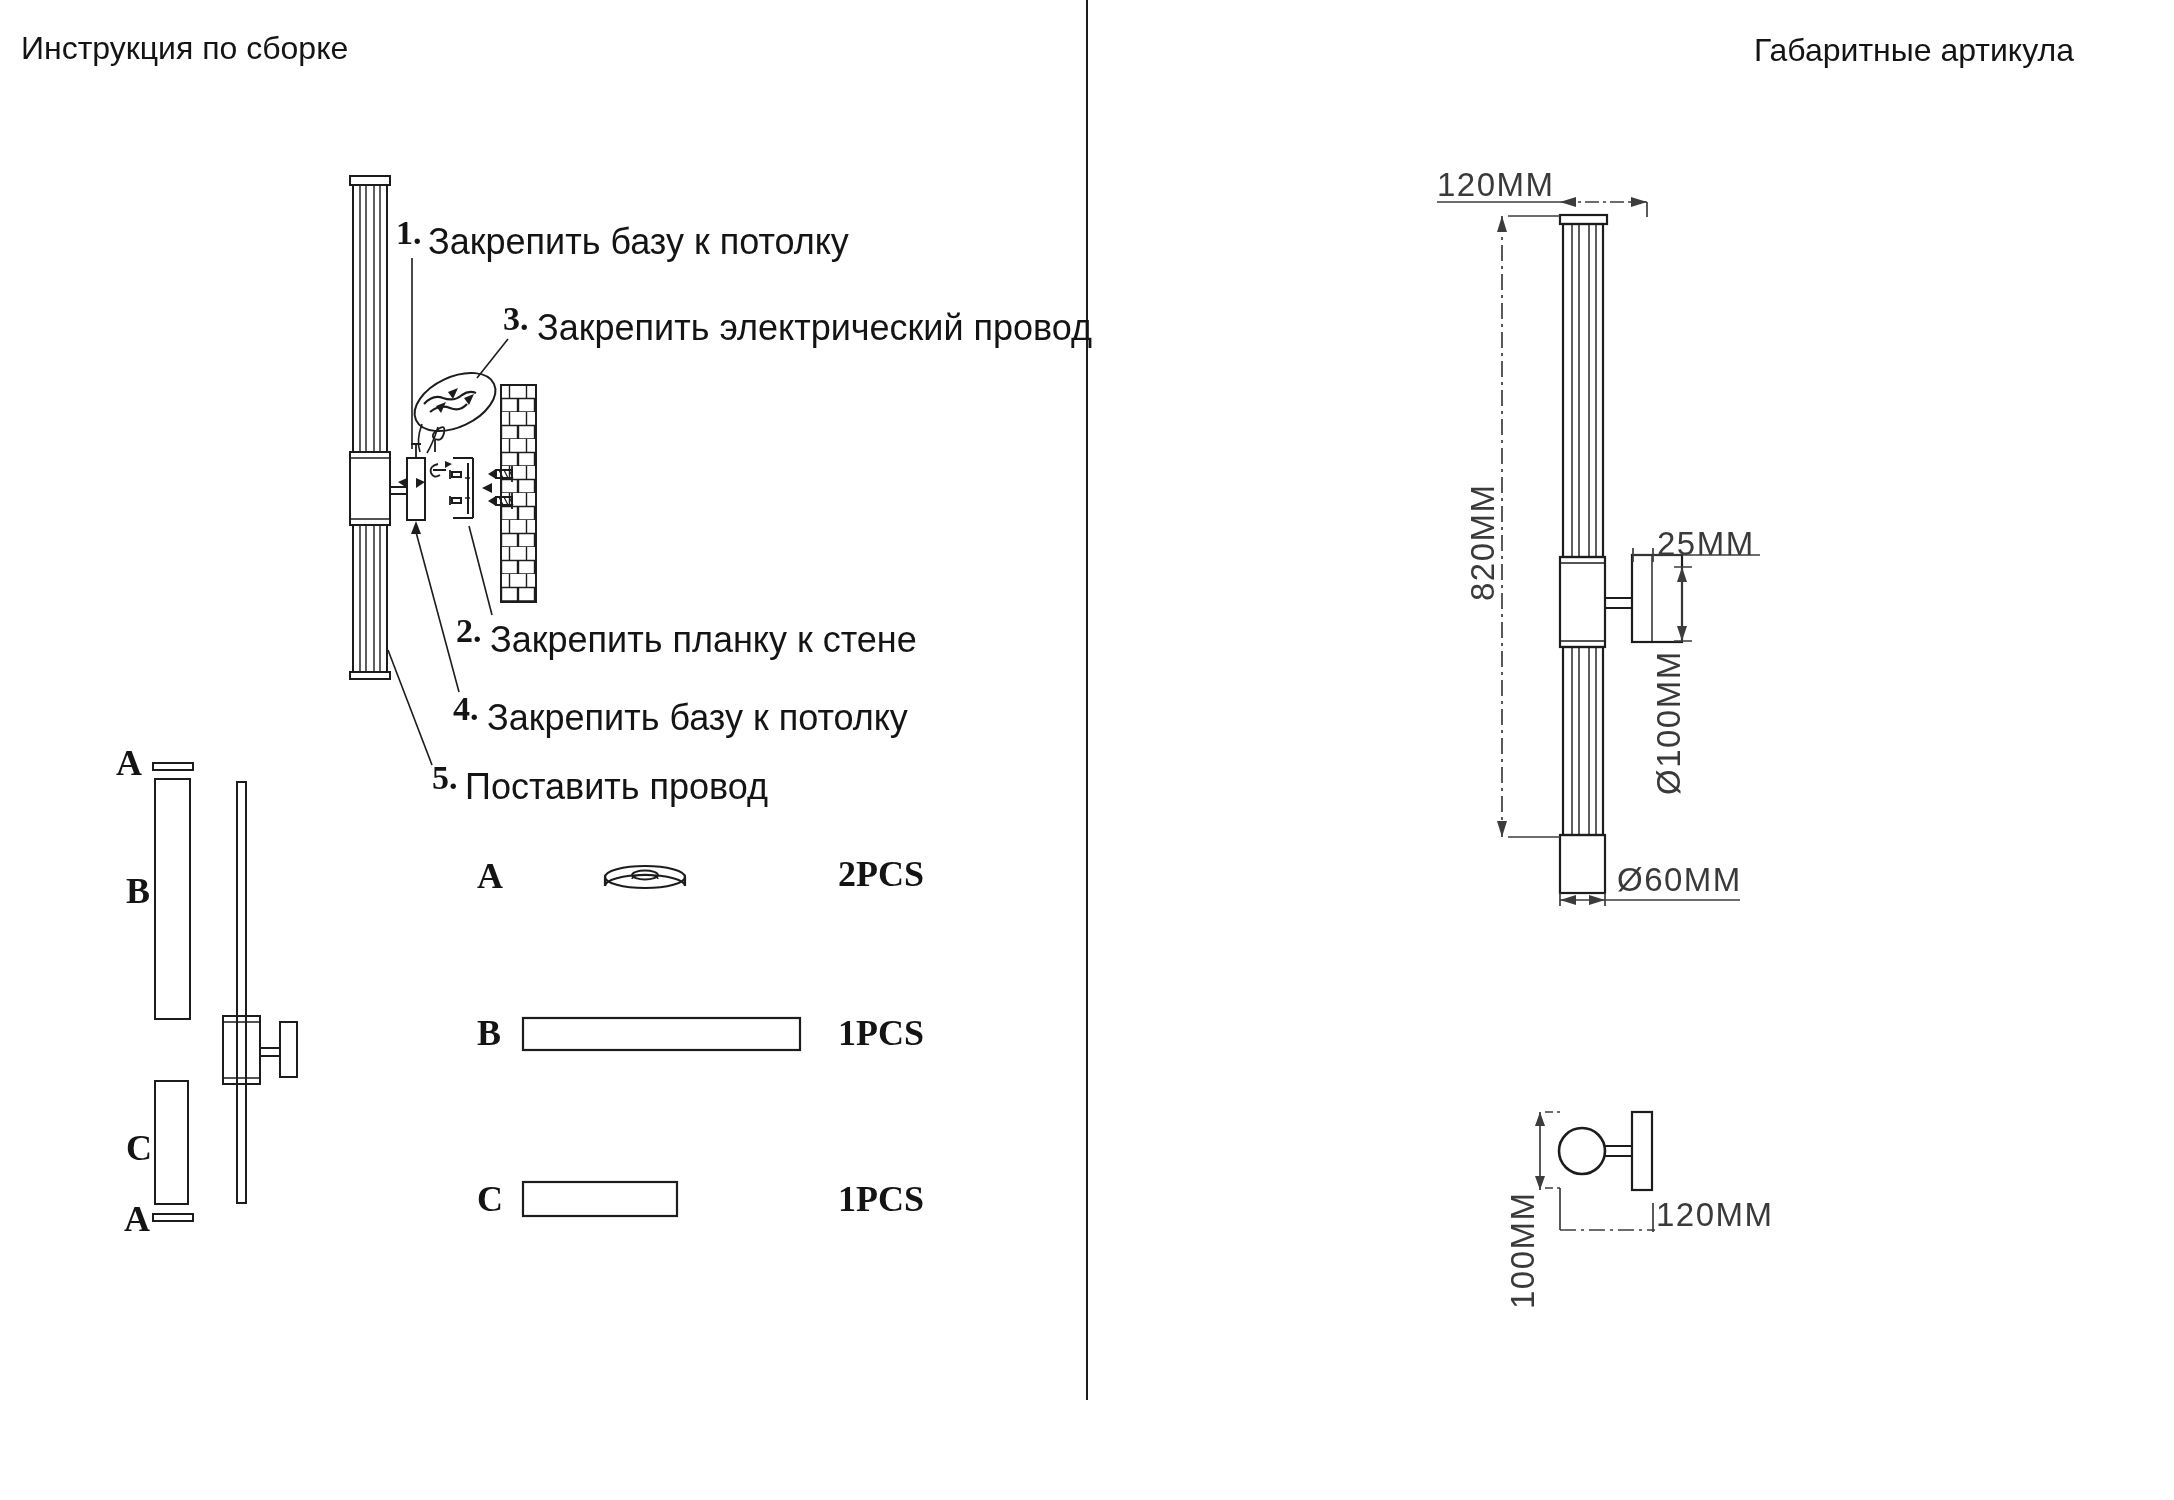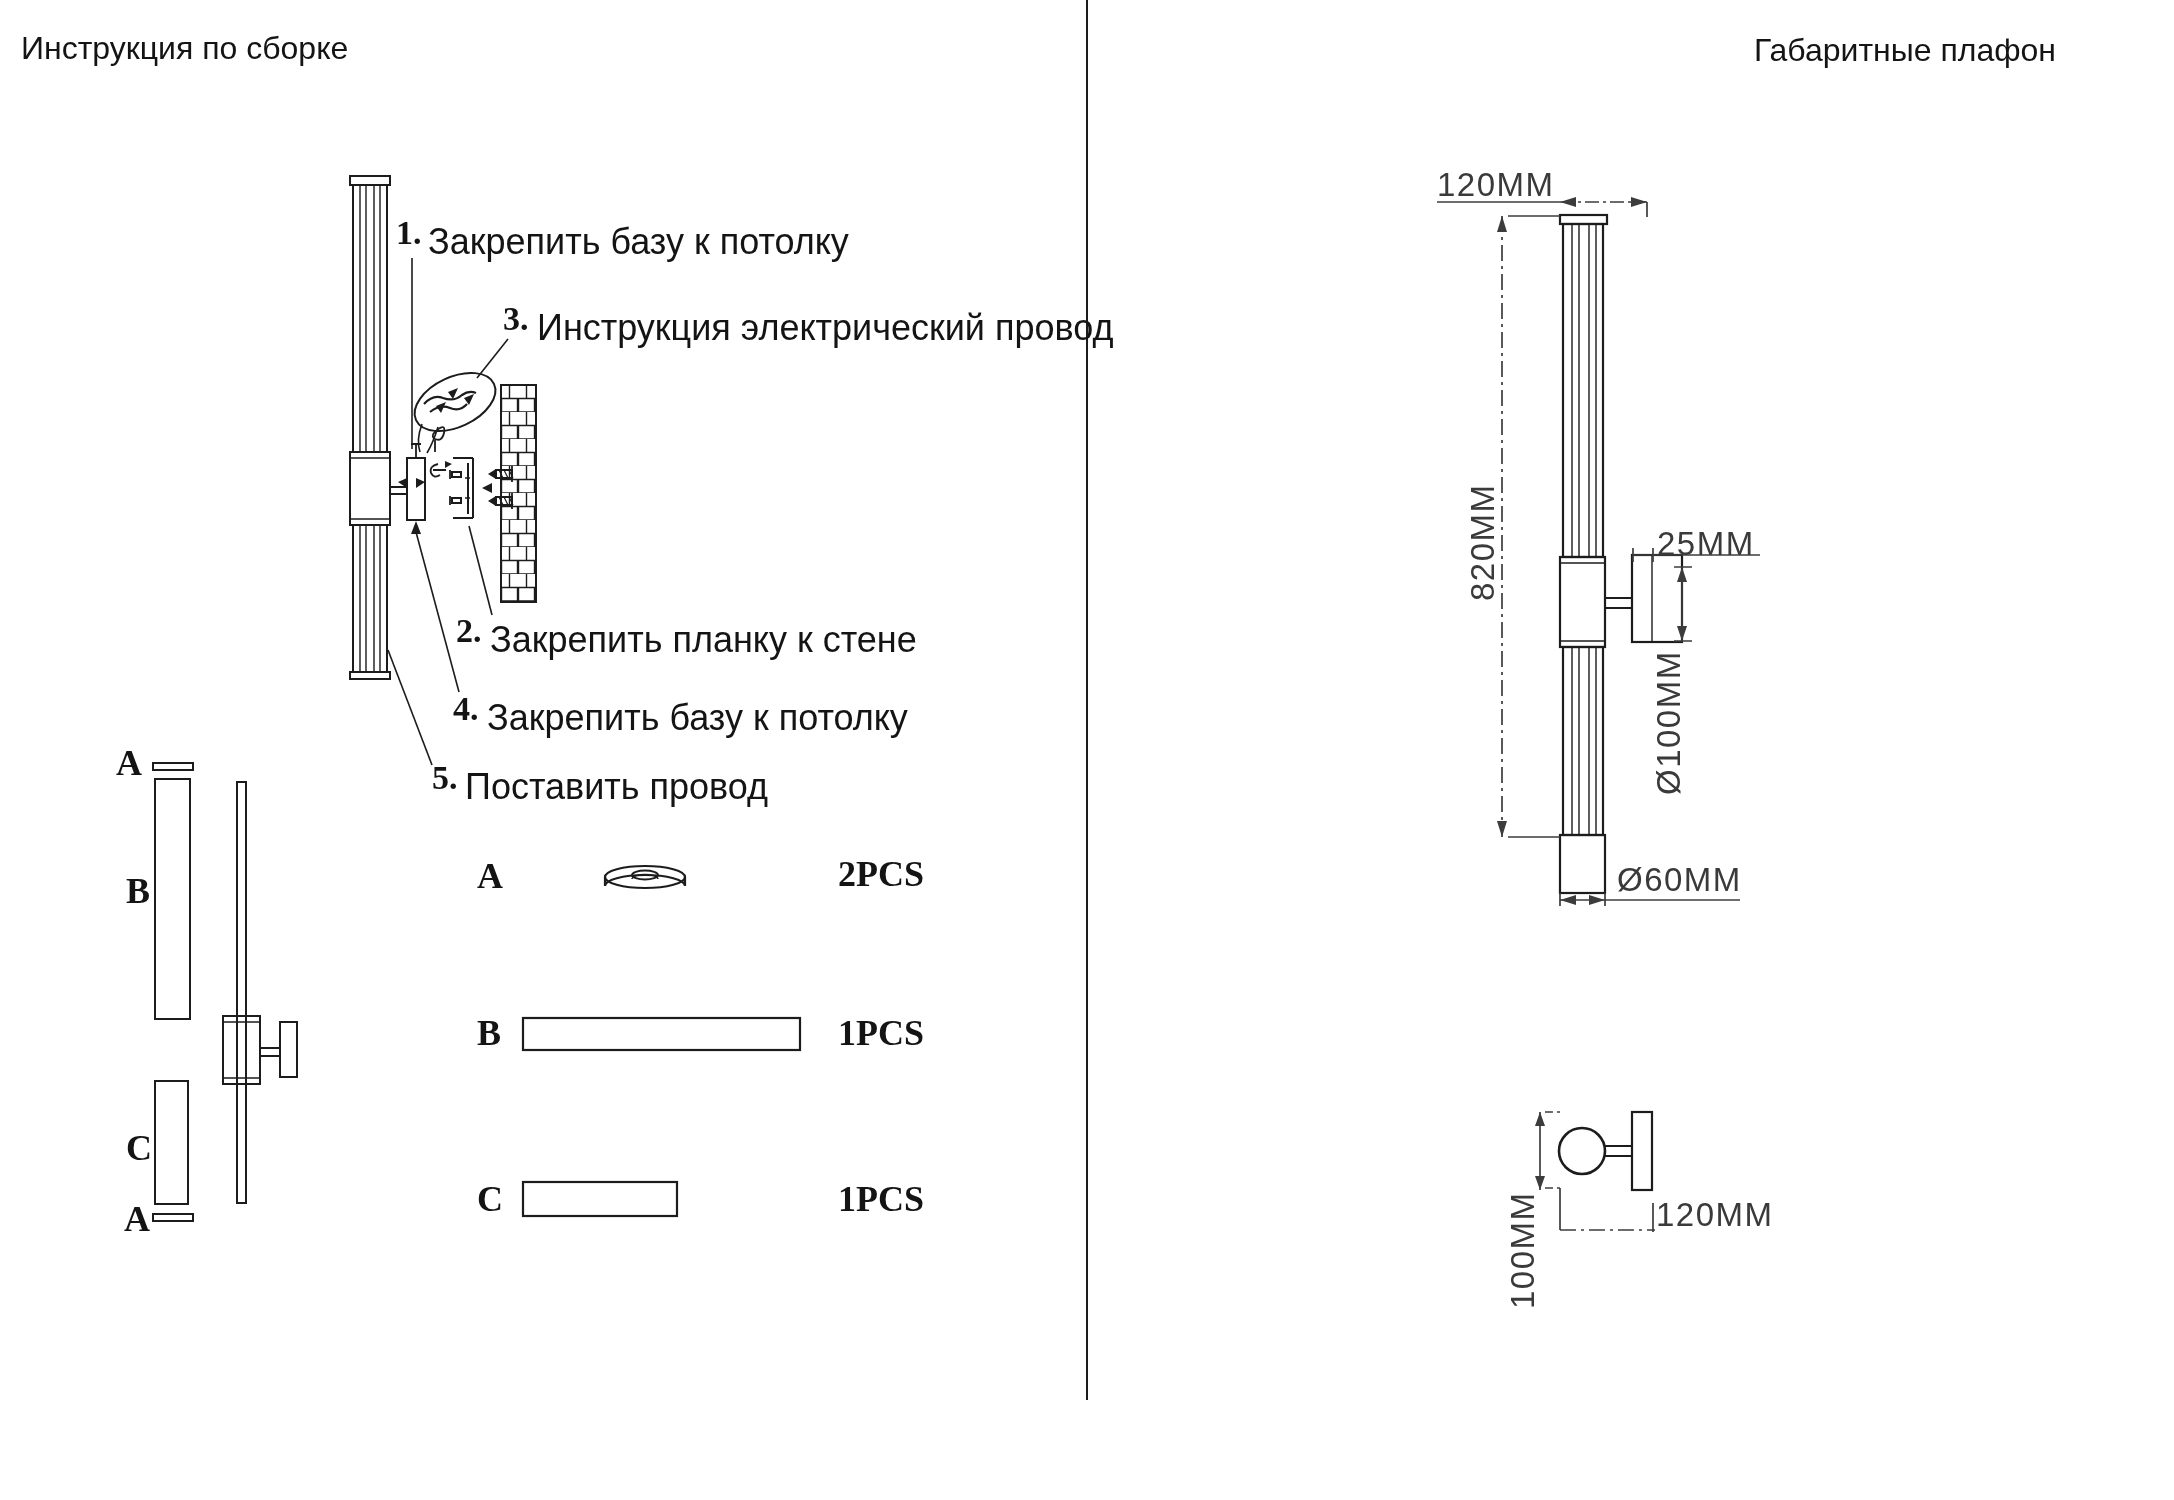--- a/index.html
+++ b/index.html
@@ -168,27 +168,27 @@
 
       <path d="M1560 1188 V1230"></path>
       <path d="M1560 1230 H1655" stroke-dasharray="16 5 3 5"></path>
       <path d="M1653 1203 V1232"></path>
     </g>
   </svg>
 
   <div id="divider"></div>
 
   <div class="t title" style="left:21px; top:30px;">Инструкция по сборке</div>
-  <div class="t title" style="left:1754px; top:32px;">Габаритные плафон</div>
+  <div class="t title" style="left:1754px; top:32px;">Габаритные артикула</div>
 
   <div class="t step-num" style="left:396px; top:214px;">1.</div>
   <div class="t step-text" style="left:428px; top:221px;">Закрепить базу к потолку</div>
 
   <div class="t step-num" style="left:503px; top:300px;">3.</div>
-  <div class="t step-text" style="left:537px; top:307px;">Инструкция электрический провод</div>
+  <div class="t step-text" style="left:537px; top:307px;">Закрепить электрический провод</div>
 
   <div class="t step-num" style="left:456px; top:612px;">2.</div>
   <div class="t step-text" style="left:490px; top:619px;">Закрепить планку к стене</div>
 
   <div class="t step-num" style="left:453px; top:690px;">4.</div>
   <div class="t step-text" style="left:487px; top:697px;">Закрепить базу к потолку</div>
 
   <div class="t step-num" style="left:432px; top:759px;">5.</div>
   <div class="t step-text" style="left:465px; top:766px;">Поставить провод</div>
 

